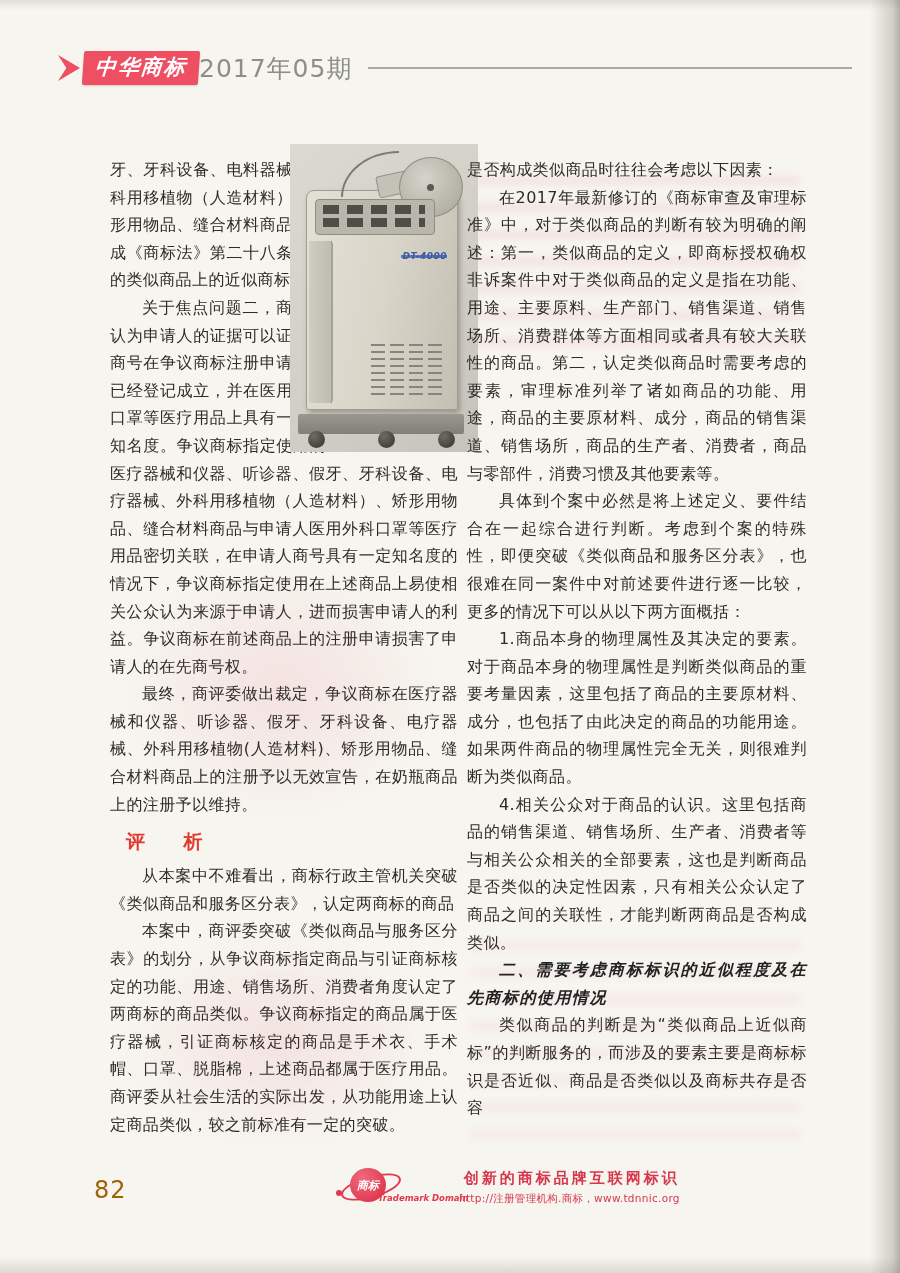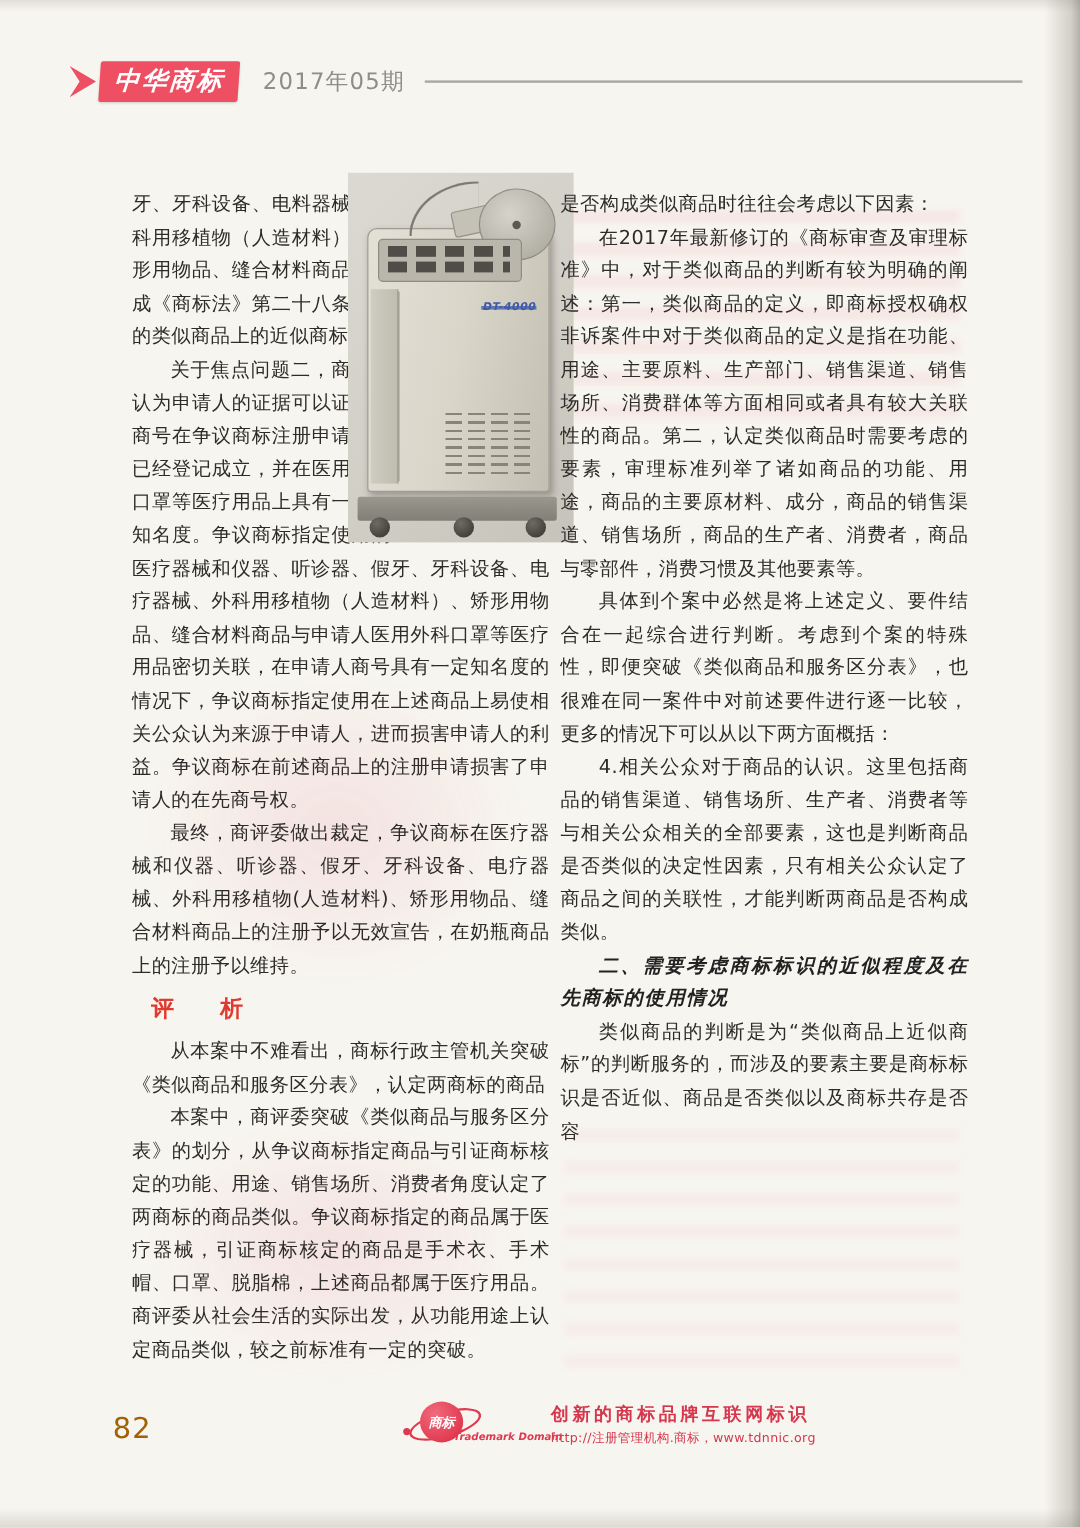--- a/index.html
+++ b/index.html
@@ -23,21 +23,21 @@
   .ghost-lines { background:repeating-linear-gradient(0deg, rgba(226,90,125,0.16) 0 11px, rgba(226,90,125,0) 11px 27px); opacity:.55; }
   .ghost-blob { background:radial-gradient(ellipse at center, rgba(226,90,125,0.12) 0%, rgba(226,90,125,0) 70%); }
 
   
   .header { position:absolute; left:58px; top:50px; right:42px; height:36px; display:flex; align-items:center; }
   .ribbon-fold { width:22px; height:26px; background:#ee4f63;
     clip-path:polygon(0 0, 100% 50%, 0 100%, 38% 50%); margin-right:3px; flex:none; }
   .ribbon { flex:none; background:#ee4f63; color:#fff; padding:2px 12px 4px 12px;
     font-size:21px; font-weight:bold; font-style:italic; letter-spacing:2px;
     border-radius:2px; transform:skewX(-4deg); box-shadow:0 1px 2px rgba(0,0,0,.15); }
-  .issue { flex:none; margin-left:20px; font-size:19px; color:#8d8d8b; letter-spacing:1px; }
+  .issue { flex:none; margin-left:0; font-size:25px; color:#8d8d8b; letter-spacing:1px; }
   .header-rule { flex:1; height:0; border-top:2px solid #a9a8a3; margin-left:16px; margin-right:6px; }
 
   
   .col { position:absolute; top:156px; font-size:16px; line-height:27.6px;
     text-align:justify; letter-spacing:0.4px; color:#2e2c2a; }
   .col-left  { left:110px; width:348px; }
   .col-right { left:467px; width:340px; }
   .col p { margin:0; text-indent:2em; }
   .col p.noindent { text-indent:0; }
   .kai-heading { font-weight:bold; font-style:italic; text-indent:0; letter-spacing:1.5px; color:#222; }
@@ -84,21 +84,21 @@
   .brand-logo { position:relative; width:66px; height:44px; flex:none; }
   .brand-sphere { position:absolute; left:12px; top:2px; width:36px; height:34px; border-radius:50%;
     background:radial-gradient(circle at 35% 30%, #f06a7c, #e0394f 75%);
     display:flex; align-items:center; justify-content:center;
     color:#fff; font-size:11px; font-weight:bold; font-style:italic; }
   .brand-ring { position:absolute; left:2px; top:10px; width:58px; height:18px; border:2px solid #e0394f;
     border-radius:50%; transform:rotate(-16deg); }
   .brand-sat { position:absolute; left:-2px; top:24px; width:6px; height:6px; border-radius:50%; background:#e0394f; }
   .brand-sub { position:absolute; left:40px; top:28px; color:#e0394f; font-size:8.5px; font-weight:bold;
     font-style:italic; line-height:1.15; white-space:nowrap; }
-  .brand-text { margin-left:16px; padding-top:3px; }
+  .brand-text { margin-left:16px; padding-top:3px;text-align:right; }
   .brand-slogan { color:#d6374d; font-size:15px; font-weight:bold; letter-spacing:3px; }
   .brand-url { color:#d6374d; font-size:10.5px; margin-top:4px; letter-spacing:0.3px; }
 </style>
 </head>
 <body>
 
 <div class="page">
 
   <div class="ghost ghost-lines" style="left:470px; top:168px; width:330px; height:180px;"></div>
   <div class="ghost ghost-blob" style="left:120px; top:560px; width:320px; height:260px;"></div>
@@ -144,20 +144,21 @@
     <p>最终，商评委做出裁定，争议商标在医疗器械和仪器、听诊器、假牙、牙科设备、电疗器械、外科用移植物(人造材料)、矫形用物品、缝合材料商品上的注册予以无效宣告，在奶瓶商品上的注册予以维持。</p>
     <div class="analysis-heading">评 析</div>
     <p>从本案中不难看出，商标行政主管机关突破《类似商品和服务区分表》，认定两商标的商品</p>
     <p>本案中，商评委突破《类似商品与服务区分表》的划分，从争议商标指定商品与引证商标核定的功能、用途、销售场所、消费者角度认定了两商标的商品类似。争议商标指定的商品属于医疗器械，引证商标核定的商品是手术衣、手术帽、口罩、脱脂棉，上述商品都属于医疗用品。商评委从社会生活的实际出发，从功能用途上认定商品类似，较之前标准有一定的突破。</p>
   </div>
 
   <div class="col col-right">
     <p class="noindent">是否构成类似商品时往往会考虑以下因素：</p>
     <p>在2017年最新修订的《商标审查及审理标准》中，对于类似商品的判断有较为明确的阐述：第一，类似商品的定义，即商标授权确权非诉案件中对于类似商品的定义是指在功能、用途、主要原料、生产部门、销售渠道、销售场所、消费群体等方面相同或者具有较大关联性的商品。第二，认定类似商品时需要考虑的要素，审理标准列举了诸如商品的功能、用途，商品的主要原材料、成分，商品的销售渠道、销售场所，商品的生产者、消费者，商品与零部件，消费习惯及其他要素等。</p>
     <p>具体到个案中必然是将上述定义、要件结合在一起综合进行判断。考虑到个案的特殊性，即便突破《类似商品和服务区分表》，也很难在同一案件中对前述要件进行逐一比较，更多的情况下可以从以下两方面概括：</p>
+    <p>1.商品本身的物理属性及其决定的要素。对于商品本身的物理属性是判断类似商品的重要考量因素，这里包括了商品的主要原材料、成分，也包括了由此决定的商品的功能用途。如果两件商品的物理属性完全无关，则很难判断为类似商品。</p>
     <p>4.相关公众对于商品的认识。这里包括商品的销售渠道、销售场所、生产者、消费者等与相关公众相关的全部要素，这也是判断商品是否类似的决定性因素，只有相关公众认定了商品之间的关联性，才能判断两商品是否构成类似。</p>
     <p class="kai-heading">二、需要考虑商标标识的近似程度及在先商标的使用情况</p>
     <p>类似商品的判断是为“类似商品上近似商标”的判断服务的，而涉及的要素主要是商标标识是否近似、商品是否类似以及商标共存是否容</p>
   </div>
 
   <div class="page-number">82</div>
 
   <div class="footer-brand">
     <div class="brand-logo">
       <div class="brand-ring"></div>

